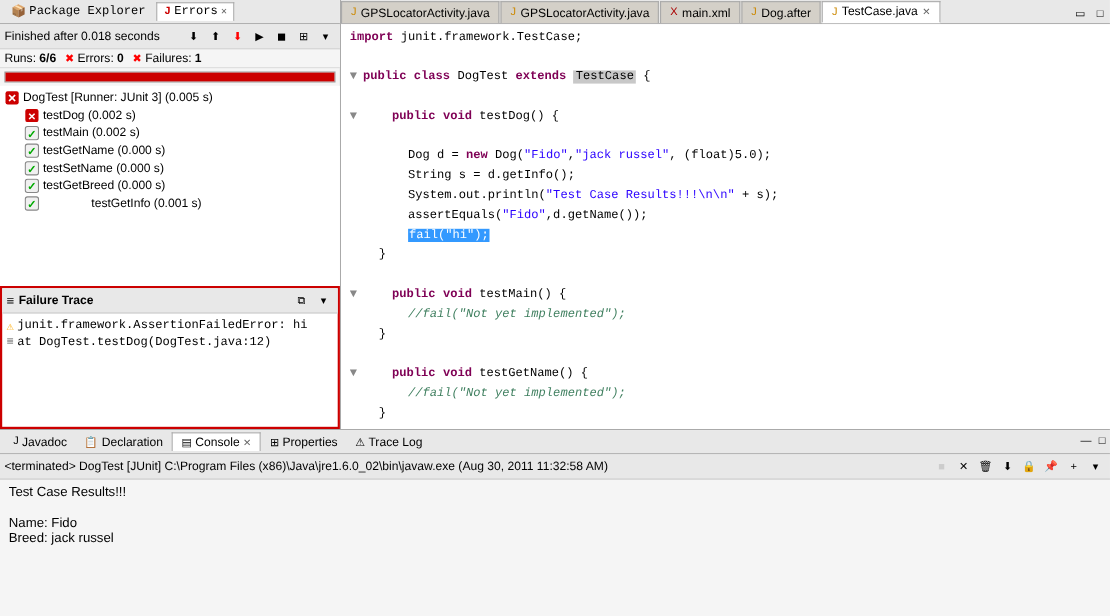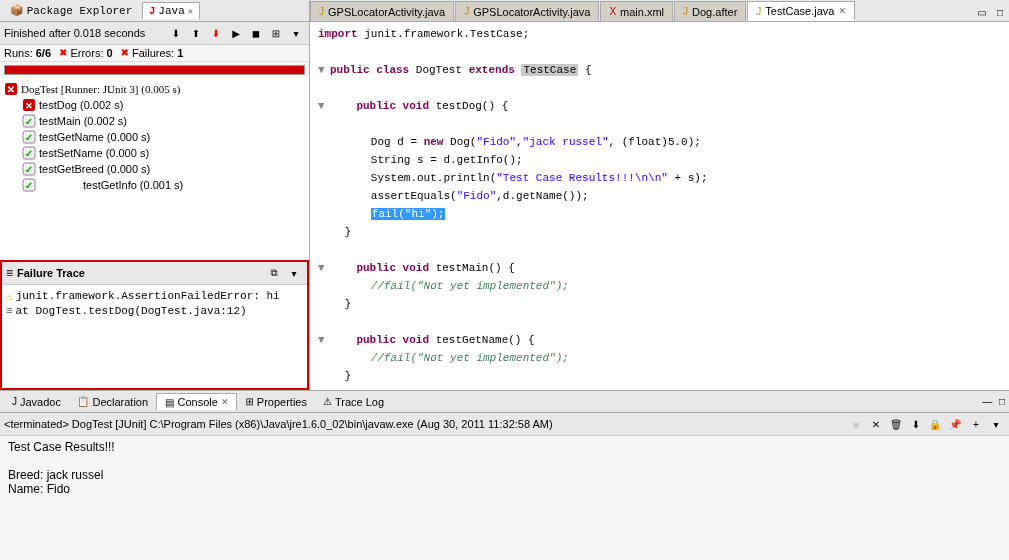--- a/index.html
+++ b/index.html
@@ -89,21 +89,21 @@
 
   <div class="left-panel">
 
     <div class="panel-tabs">
       <div class="tab-item">
         <span>📦</span>
         <span>Package Explorer</span>
       </div>
       <div class="tab-item active">
         <span style="color:#cc0000; font-weight:bold; font-size:10px;">J</span>
-        <span>Java</span>
+        <span>Errors</span>
         <span class="tab-close">✕</span>
       </div>
     </div>
 
     <div class="junit-header">
       <span class="junit-status-text">Finished after 0.018 seconds</span>
       <div class="junit-toolbar">
         <button class="toolbar-btn" title="Scroll Lock">⬇</button>
         <button class="toolbar-btn" title="Previous Failure">⬆</button>
         <button class="toolbar-btn" title="Next Failure" style="color:red;">⬇</button>
@@ -137,21 +137,21 @@
 
     <div class="junit-tree">
       <div class="tree-node">
         <div class="tree-node-root">
           <span class="node-icon" style="color:#cc0000;">
             <svg width="14" height="14" viewBox="0 0 14 14">
                 <rect x="1" y="1" width="12" height="12" rx="2" fill="#cc0000"></rect>
                 <text x="7" y="11" text-anchor="middle" fill="white" font-size="10" font-weight="bold">✕</text>
               </svg>
           </span>
-          <span style="font-family:Liberation Serif, serif;font-size:11px;">DogTest [Runner: JUnit 3] (0.005 s)</span>
+          <span style="font-family:Liberation Sans, sans-serif;font-size:11px;">DogTest [Runner: JUnit 3] (0.005 s)</span>
         </div>
         <div class="tree-node-child">
           <span class="node-icon icon-fail">
             <svg width="14" height="14" viewBox="0 0 14 14">
                 <rect x="1" y="1" width="12" height="12" rx="2" fill="#cc0000"></rect>
                 <text x="7" y="11" text-anchor="middle" fill="white" font-size="9" font-weight="bold">✕</text>
               </svg>
           </span>
           <span style="font-family:Arial,sans-serif;font-size:11px;">testDog (0.002 s)</span>
         </div>
@@ -364,16 +364,16 @@
     <button class="toolbar-btn">🗑</button>
     <button class="toolbar-btn">⬇</button>
     <button class="toolbar-btn">🔒</button>
     <button class="toolbar-btn">📌</button>
     <button class="toolbar-btn">+</button>
     <button class="toolbar-btn">▾</button>
   </div>
   <div class="console-output">
     <div>Test Case Results!!!</div>
     <div>&nbsp;</div>
+    <div>Name: Fido</div>
     <div>Breed: jack russel</div>
-    <div>Name: Fido</div>
   </div>
 </div>
 
 </body></html>

